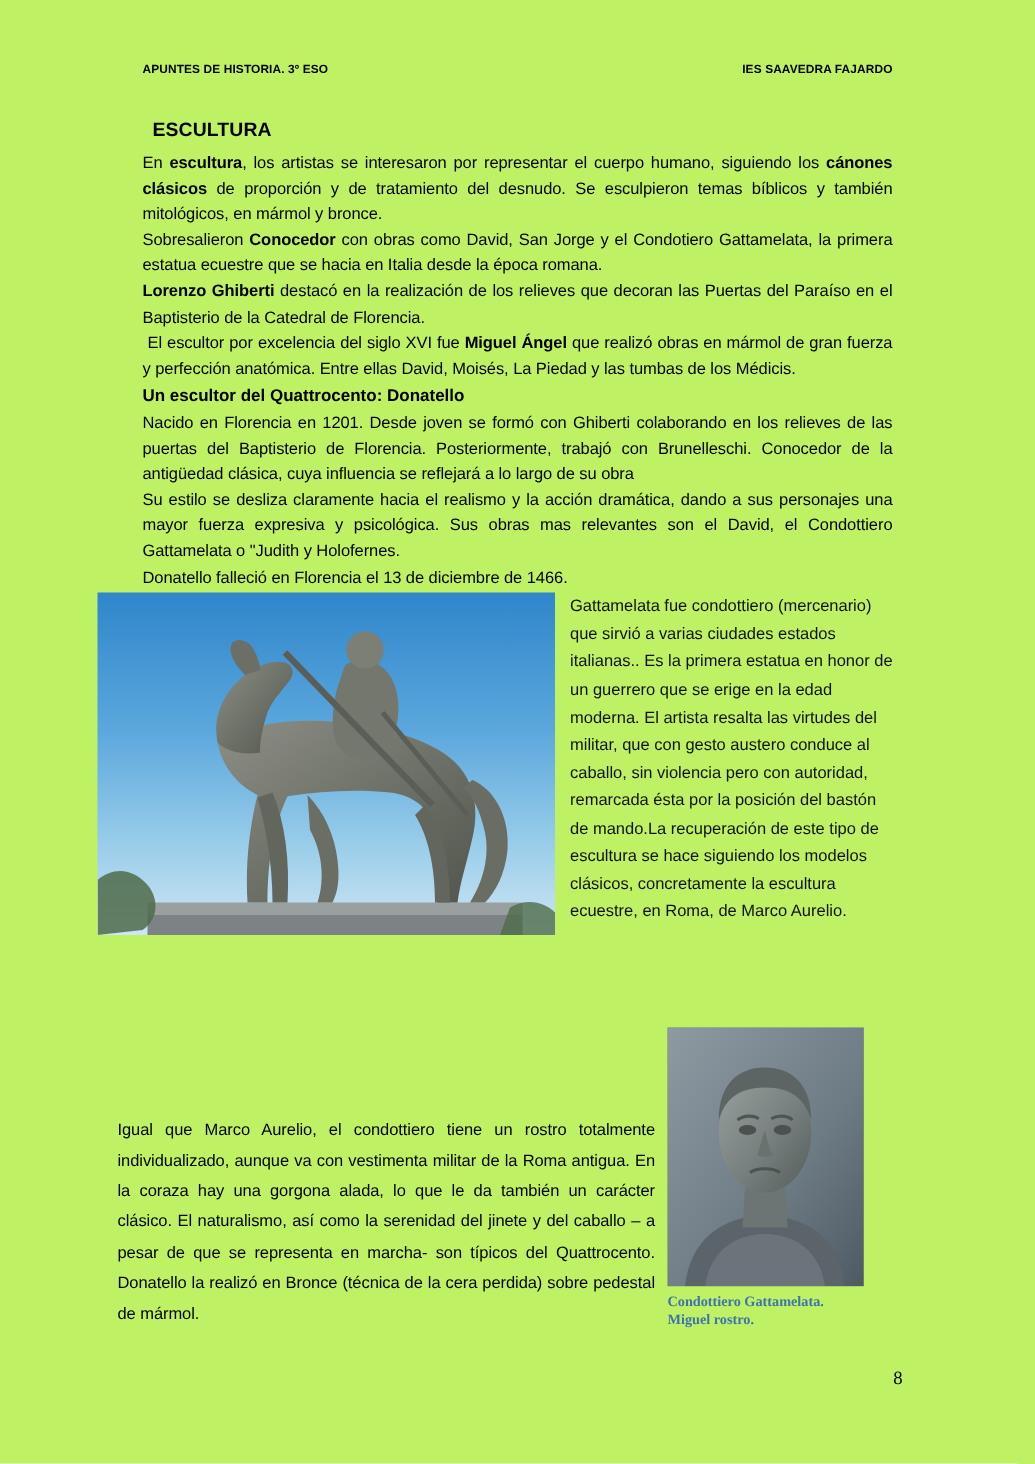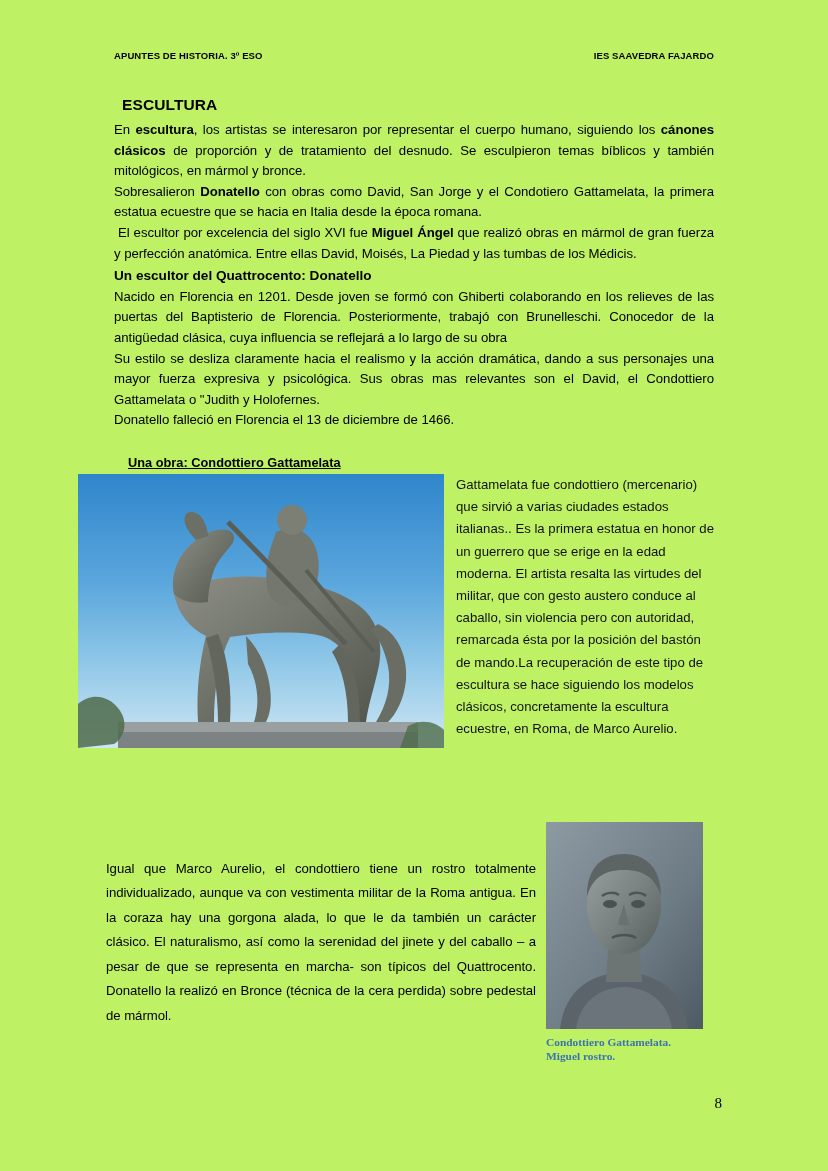--- a/index.html
+++ b/index.html
@@ -104,24 +104,24 @@
     width: 262px;
     font-size: 13.2px;
     line-height: 22.2px;
     color: #111;
   }
 
   
   .fig2-row {
     position: absolute;
     top: 822px;
-    left: 106px;
+    left: 94px;
     width: 624px;
     display: flex;
-    align-items: center;
+    align-items: flex-end;
   }
   .fig2-text {
     width: 430px;
     font-size: 13.2px;
     line-height: 24.4px;
     text-align: justify;
     letter-spacing: -0.05px;
   }
   .fig2-figure {
     margin-left: 10px;
@@ -170,23 +170,26 @@
 
   <div class="content">
 
     <h1 class="section-title">ESCULTURA</h1>
 
     <p class="body">
       En <b>escultura</b>, los artistas se interesaron por representar el cuerpo humano, siguiendo los <b>cánones clásicos</b> de proporción y de tratamiento del desnudo. Se esculpieron temas bíblicos y también mitológicos, en mármol y bronce.
     </p>
 
     <p class="body">
-      Sobresalieron <b>Donatello</b> con obras como David, San Jorge y el Condotiero Gattamelata, la primera estatua ecuestre que se hacia en Italia desde la época romana.
-    </p>
-
+      Sobresalieron <b>Conocedor</b> con obras como David, San Jorge y el Condotiero Gattamelata, la primera estatua ecuestre que se hacia en Italia desde la época romana.
+    </p>
+
+    <p class="body">
+      <b>Lorenzo Ghiberti</b> destacó en la realización de los relieves que decoran las Puertas del Paraíso en el Baptisterio de la Catedral de Florencia.
+    </p>
 
     <p class="body">
       &nbsp;El escultor por excelencia del siglo XVI fue <b>Miguel Ángel</b> que realizó obras en mármol de gran fuerza y perfección anatómica. Entre ellas David, Moisés, La Piedad y las tumbas de los Médicis.
     </p>
 
     <h2 class="sub">Un escultor del Quattrocento: Donatello</h2>
 
     <p class="body">Nacido en Florencia en 1201. Desde joven se formó con Ghiberti colaborando en los relieves de las puertas del Baptisterio  de Florencia. Posteriormente, trabajó con Brunelleschi. Conocedor de la antigüedad clásica, cuya influencia se reflejará a lo largo de su obra</p>
     <p class="body">Su estilo se desliza claramente hacia el realismo y la acción dramática, dando a sus personajes una mayor fuerza expresiva y psicológica. Sus obras mas relevantes  son el David, el Condottiero Gattamelata  o "Judith y Holofernes.</p>
     <p class="body nojust"> Donatello falleció en Florencia el 13 de diciembre de 1466.</p>

